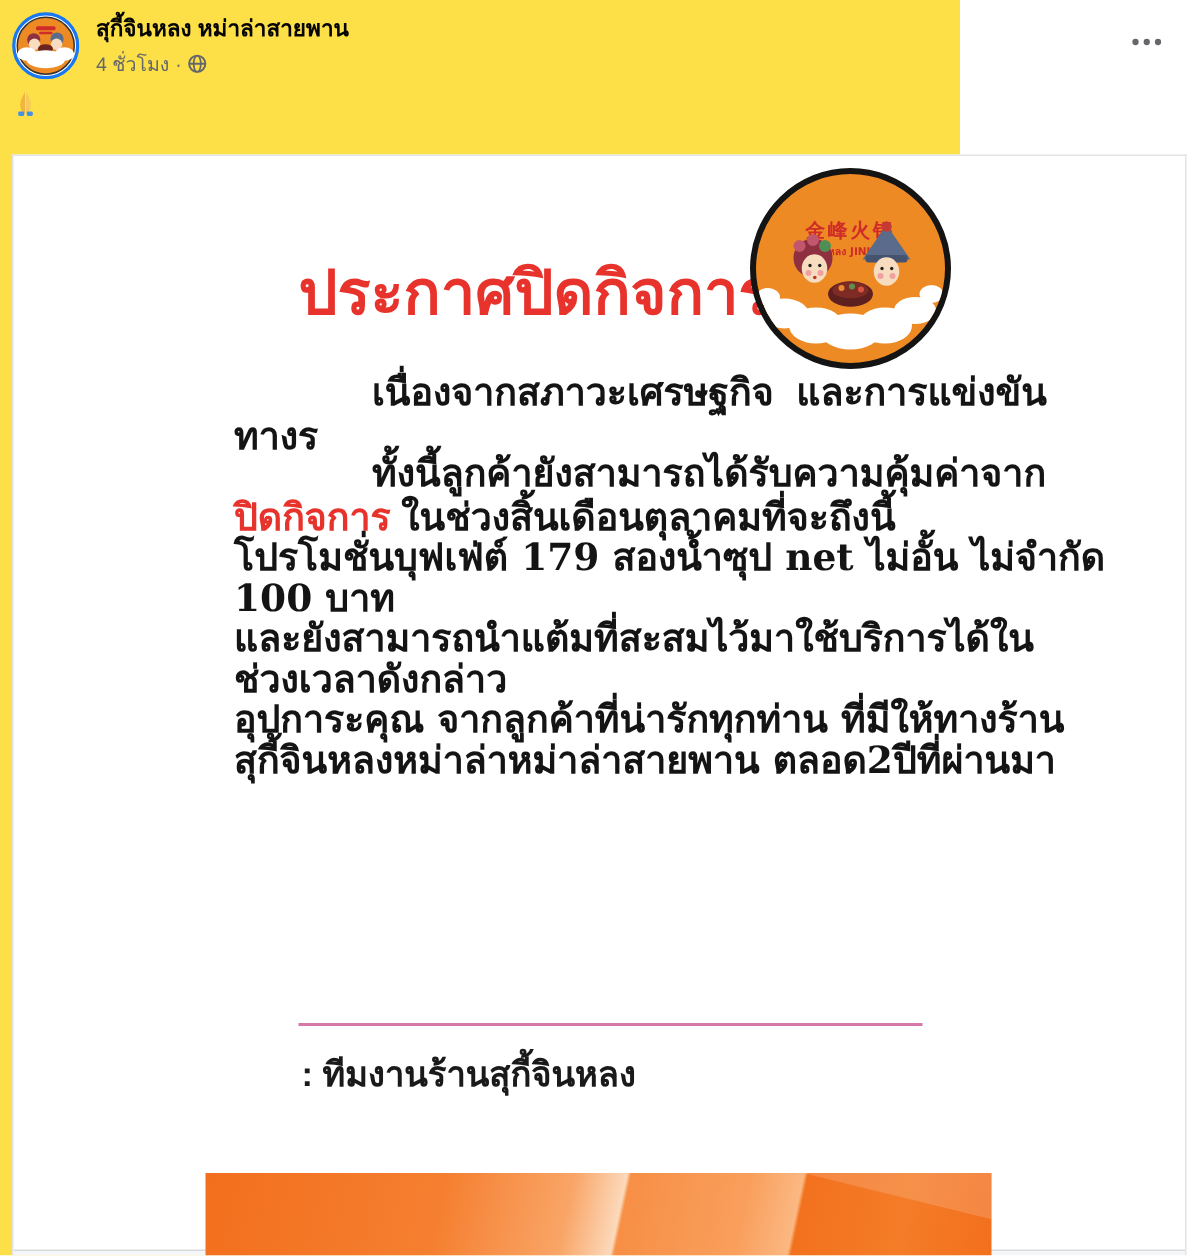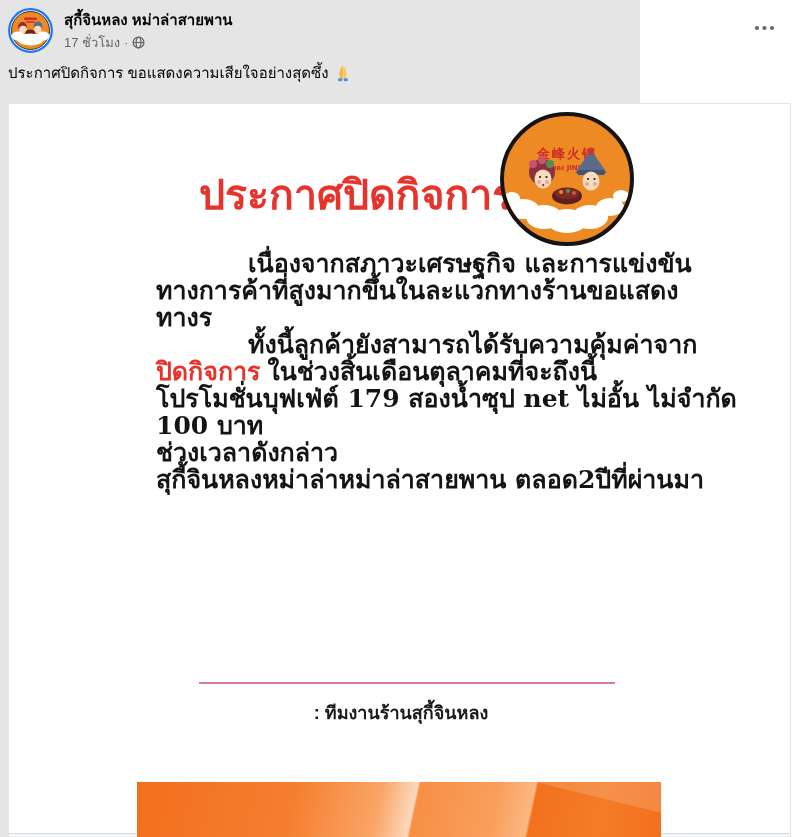--- a/index.html
+++ b/index.html
@@ -1,18 +1,18 @@
 <!DOCTYPE html>
 <html><head>
 <meta charset="utf-8">
 <style>
   * { margin:0; padding:0; box-sizing:border-box; }
   html,body { width:800px; height:837px; background:#fff; overflow:hidden;
     font-family:"Liberation Sans", sans-serif; }
-  .page { position:relative; width:640px; height:837px; background:#e5e5e5; }
+  .page { position:relative; width:640px; height:837px; background:#fde047; }
 
   
   .avatar-wrap { position:absolute; left:8px; top:8px; width:45px; height:45px; cursor:pointer; }
   .page-name { position:absolute; left:64px; top:10px; font-size:15px; font-weight:bold;
     color:#050505; line-height:20px; cursor:pointer; }
   .meta { position:absolute; left:64px; top:32px; font-size:13px; color:#65676b;
     display:flex; align-items:center; gap:4px; }
   .more-btn { position:absolute; left:745px; top:13px; width:38px; height:30px;
     display:flex; align-items:center; justify-content:center; border-radius:6px; cursor:pointer; }
 
@@ -27,28 +27,28 @@
   .poster-title { position:absolute; left:190px; top:58px; font-size:41px; font-weight:800;
     color:#e7332b; letter-spacing:0px; white-space:nowrap;
     font-family:Liberation Serif, serif; }
 
   .poster-logo { position:absolute; left:489px; top:6px; width:138px; height:138px; }
 
   .poster-body { position:absolute; left:147px; top:146px; width:514px;
     font-family:"DejaVu Serif","Liberation Serif",serif; font-weight:bold;
     font-size:25px; line-height:27px; color:#141414; }
   .pline { height:27px; white-space:nowrap; }
-  .pline.indent { padding-left:92px; }
+  .pline.indent { padding-left:92px;font-family:Liberation Mono, monospace; }
   .red-word { color:#e7332b; }
   .rest { padding-left:7px; }
 
   .sign-line { position:absolute; left:190px; top:578px; width:416px; height:2px;
     background:#d678a8; }
-  .signature { position:absolute; left:192px; top:594px; width:400px; text-align:center;
-    font-size:18px; font-weight:bold; color:#1a1a1a;
+  .signature { position:absolute; left:192px; top:594px; width:400px; text-align:left;
+    font-size:23px; font-weight:bold; color:#1a1a1a;
     font-family:"Liberation Sans", sans-serif; }
 
   .bottom-line { position:absolute; left:0; top:729px; width:783px; height:1px;
     background:#d8dade; z-index:1; }
   .bottom-strip { position:absolute; left:0; top:730px; width:783px; height:4px;
     background:#f5f6f7; z-index:1; }
 
   .orange-banner { position:absolute; left:128px; top:678px; width:524px; height:56px; z-index:2;
     background:linear-gradient(102deg,
       #f26f1d 0%, #f57f30 30%, #f9a567 46%, #fcd9bb 52.5%,
@@ -76,39 +76,38 @@
       <ellipse cx="22.3" cy="24.5" rx="5" ry="3" fill="#6b2420"></ellipse>
       <ellipse cx="10" cy="28" rx="6.5" ry="4.5" fill="#fff"></ellipse>
       <ellipse cx="35" cy="28" rx="6.5" ry="4.5" fill="#fff"></ellipse>
       <ellipse cx="22.5" cy="31.5" rx="13" ry="6" fill="#fff"></ellipse>
     </svg>
   </div>
 
   <div class="page-name">สุกี้จินหลง หม่าล่าสายพาน</div>
 
   <div class="meta">
-    <span>17 ชั่วโมง</span>
+    <span>4 ชั่วโมง</span>
     <span>·</span>
     <svg width="13" height="13" viewBox="0 0 12 12">
       <circle cx="6" cy="6" r="5" fill="none" stroke="#65676b" stroke-width="1.2"></circle>
       <ellipse cx="6" cy="6" rx="2.2" ry="5" fill="none" stroke="#65676b" stroke-width="1.1"></ellipse>
       <line x1="1" y1="6" x2="11" y2="6" stroke="#65676b" stroke-width="1.1"></line>
     </svg>
   </div>
 
   <div class="more-btn">
     <svg width="21" height="6" viewBox="0 0 21 6">
       <circle cx="3" cy="3" r="2.1" fill="#65676b"></circle>
       <circle cx="10.5" cy="3" r="2.1" fill="#65676b"></circle>
       <circle cx="18" cy="3" r="2.1" fill="#65676b"></circle>
     </svg>
   </div>
 
   <div class="post-message">
-    <span>ประกาศปิดกิจการ ขอแสดงความเสียใจอย่างสุดซึ้ง</span>
     <svg width="18" height="18" viewBox="0 0 17 17">
       <path d="M8.2 1.2 C6.6 3.8 4.9 7 5.2 10.4 C5.4 12.6 6.5 14 8.2 14.8 Z" fill="#f2b63c"></path>
       <path d="M8.8 1.2 C10.4 3.8 12.1 7 11.8 10.4 C11.6 12.6 10.5 14 8.8 14.8 Z" fill="#f6c95c"></path>
       <rect x="3.9" y="13.5" width="3.8" height="2.8" rx="0.9" fill="#4a90e2"></rect>
       <rect x="9.3" y="13.5" width="3.8" height="2.8" rx="0.9" fill="#4a90e2"></rect>
     </svg>
   </div>
 
   <div class="post-image">
 
@@ -156,29 +155,30 @@
         <ellipse cx="46" cy="107" rx="18" ry="12" fill="#fff"></ellipse>
         <ellipse cx="69" cy="111" rx="20" ry="12" fill="#fff"></ellipse>
         <ellipse cx="92" cy="107" rx="18" ry="12" fill="#fff"></ellipse>
         <ellipse cx="112" cy="97" rx="14" ry="9" fill="#fff"></ellipse>
         <ellipse cx="123" cy="86" rx="8" ry="6" fill="#fff"></ellipse>
       </g>
     </svg>
 
     <div class="poster-body">
       <div class="pline indent">เนื่องจากสภาวะเศรษฐกิจ และการแข่งขัน</div>
-      <div class="pline">ทางการค้าที่สูงมากขึ้นในละแวกทางร้านขอแสดง</div>
       <div class="pline">ทางร</div>
       <div class="pline indent">ทั้งนี้ลูกค้ายังสามารถได้รับความคุ้มค่าจาก</div>
       <div class="pline">
         <span class="red-word">ปิดกิจการ</span><span class="rest">ในช่วงสิ้นเดือนตุลาคมที่จะถึงนี้</span>
       </div>
       <div class="pline">โปรโมชั่นบุฟเฟ่ต์ 179 สองน้ำซุป net ไม่อั้น ไม่จำกัด</div>
       <div class="pline">100 บาท</div>
+      <div class="pline">และยังสามารถนำแต้มที่สะสมไว้มาใช้บริการได้ใน</div>
       <div class="pline">ช่วงเวลาดังกล่าว</div>
+      <div class="pline">อุปการะคุณ จากลูกค้าที่น่ารักทุกท่าน ที่มีให้ทางร้าน</div>
       <div class="pline">สุกี้จินหลงหม่าล่าหม่าล่าสายพาน ตลอด2ปีที่ผ่านมา</div>
     </div>
 
     <div class="sign-line"></div>
     <div class="signature">: ทีมงานร้านสุกี้จินหลง</div>
 
     <div class="bottom-line"></div>
     <div class="bottom-strip"></div>
     <div class="orange-banner"></div>
   </div>

